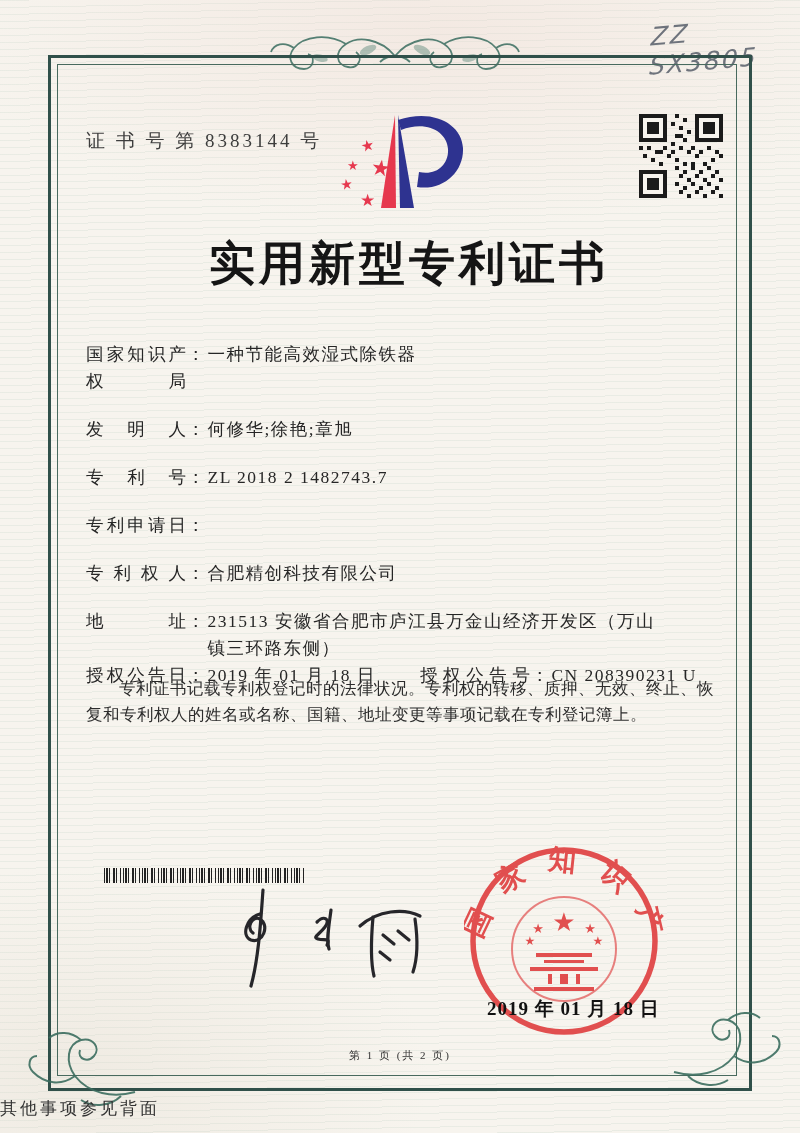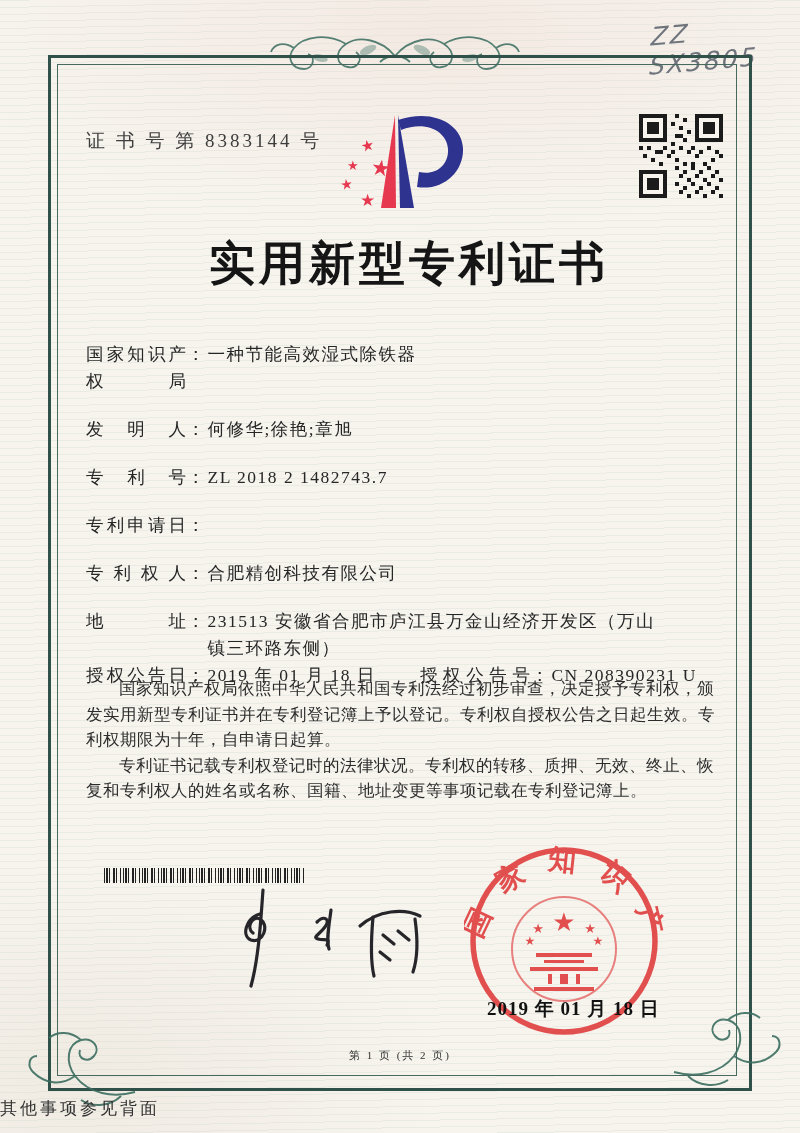--- a/index.html
+++ b/index.html
@@ -223,21 +223,20 @@
       </span>
       <span class="grant-pair pair2">
         <span class="flabel">授权公告号</span>
           <span class="fcolon">：</span>
         <span class="fvalue">CN 208390231 U</span>
       </span>
     </div>
   </div>
 
   <div class="body-text">
-    <p>国家知识产权局依照中华人民共和国专利法经过初步审查，决定授予专利权，颁发实用新型专利证书并在专利登记簿上予以登记。专利权自授权公告之日起生效。专利权期限为十年，自申请日起算。</p>
     <p>专利证书记载专利权登记时的法律状况。专利权的转移、质押、无效、终止、恢复和专利权人的姓名或名称、国籍、地址变更等事项记载在专利登记簿上。</p>
   </div>
 
   <div class="barcode"></div>
 
 
   <svg class="signature" width="215" height="112" viewBox="0 0 215 112">
     <g stroke="#26262a" stroke-width="3.2" stroke-linecap="round" fill="none">
       <path d="M38,32 C24,36 19,54 29,58 C41,62 48,43 38,37 C30,33 24,46 31,51"></path>
       <path d="M41,8 C39,35 37,75 29,104"></path>

